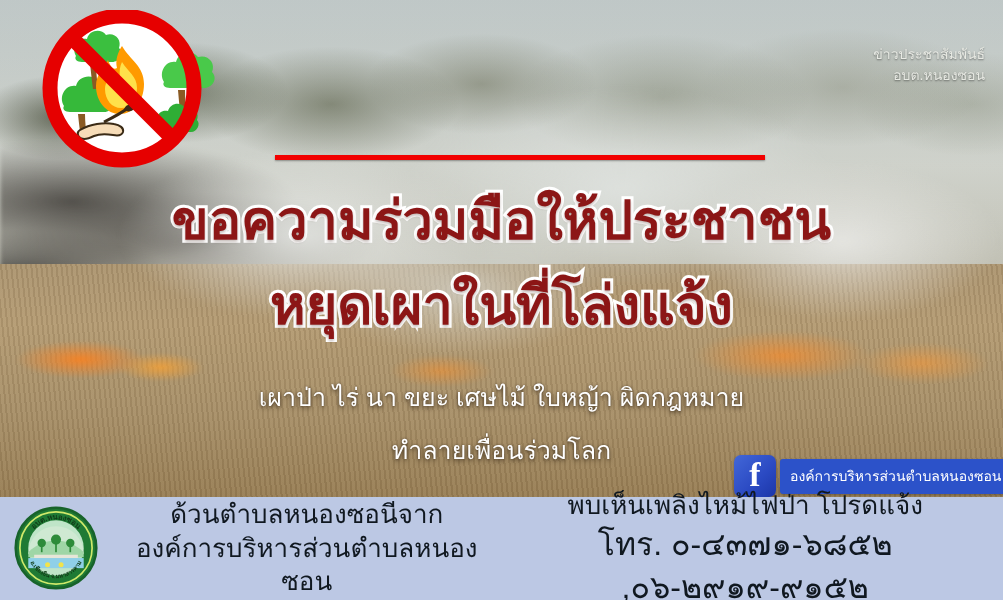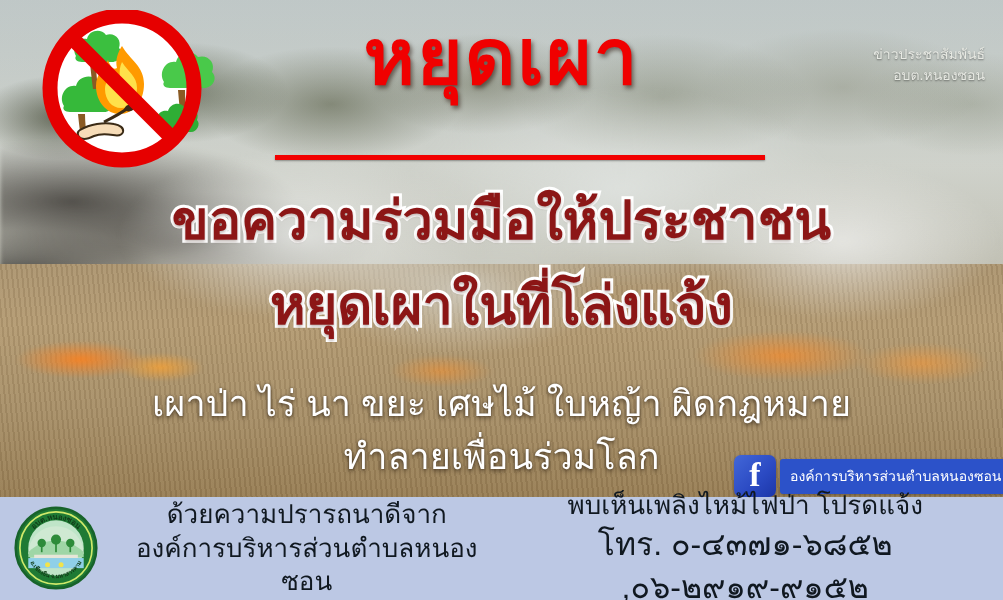--- a/index.html
+++ b/index.html
@@ -102,21 +102,21 @@
     -webkit-text-stroke:6px #ffffff;
     paint-order:stroke fill;
     text-shadow:0 2px 3px rgba(60,30,20,.30);
   }
   .sub-1{top:192px;}
   .sub-2{top:277px;}
 
   
   .body-line{
     position:absolute;left:0;right:0;text-align:center;
-    color:#ffffff;font-size:36px;line-height:1.1;
+    color:#ffffff;font-size:25px;line-height:1.1;
     text-shadow:0 2px 4px rgba(40,28,16,.65), 0 0 2px rgba(40,28,16,.5);
   }
   .body-1{top:384px;}
   .body-2{top:437px;}
 
   
   .fb{position:absolute;left:734px;top:455px;display:flex;align-items:center;height:42px;}
   .fb-mark{
     width:42px;height:42px;border-radius:7px;
     background:linear-gradient(135deg,#4267d8 0%,#2a49c2 60%,#1c36a8 100%);
@@ -192,21 +192,20 @@
       <circle cx="104" cy="78" r="72" fill="none" stroke="#e60000" stroke-width="15"></circle>
       <line x1="53" y1="27" x2="155" y2="129" stroke="#e60000" stroke-width="15" stroke-linecap="butt"></line>
     </svg>
   </div>
 
   <div class="corner-credit">
     <div class="l1">ข่าวประชาสัมพันธ์</div>
     <div class="l2">อบต.หนองซอน</div>
   </div>
 
-  <div class="headline">หยุดเผา</div>
   <div class="rule"></div>
 
   <div class="sub sub-2">หยุดเผาในที่โล่งแจ้ง</div>
   <div class="sub sub-1">ขอความร่วมมือให้ประชาชน</div>
 
   <div class="body-line body-1">เผาป่า ไร่ นา ขยะ เศษไม้ ใบหญ้า ผิดกฎหมาย</div>
   <div class="body-line body-2">ทำลายเพื่อนร่วมโลก</div>
 
   <div class="fb">
     <div class="fb-mark">
@@ -243,21 +242,21 @@
           <path id="sealBot" d="M16 52a34 34 0 0 0 68 0" fill="none"></path>
           <text font-size="9" font-weight="bold" fill="#103d18" font-family="Liberation Sans, sans-serif">
             <textPath href="#sealTop" startOffset="50%" text-anchor="middle">อบต.หนองซอน</textPath>
           </text>
           <text font-size="7" font-weight="bold" fill="#103d18" font-family="Liberation Sans, sans-serif">
             <textPath href="#sealBot" startOffset="50%" text-anchor="middle">อ.เชียงยืน จ.มหาสารคาม</textPath>
           </text>
         </svg>
       </div>
       <div class="footer-text">
-        <div>ด้วยความปรารถนาดีจาก</div>
+        <div>ด้วนตำบลหนองซอนีจาก</div>
         <div>องค์การบริหารส่วนตำบลหนองซอน</div>
       </div>
     </div>
     <div class="footer-right">
       <div>พบเห็นเพลิงไหม้ไฟป่า โปรดแจ้ง</div>
       <div class="tel">โทร. ๐-๔๓๗๑-๖๘๕๒ ,๐๖-๒๙๑๙-๙๑๕๒</div>
     </div>
   </div>
 
 </div>

